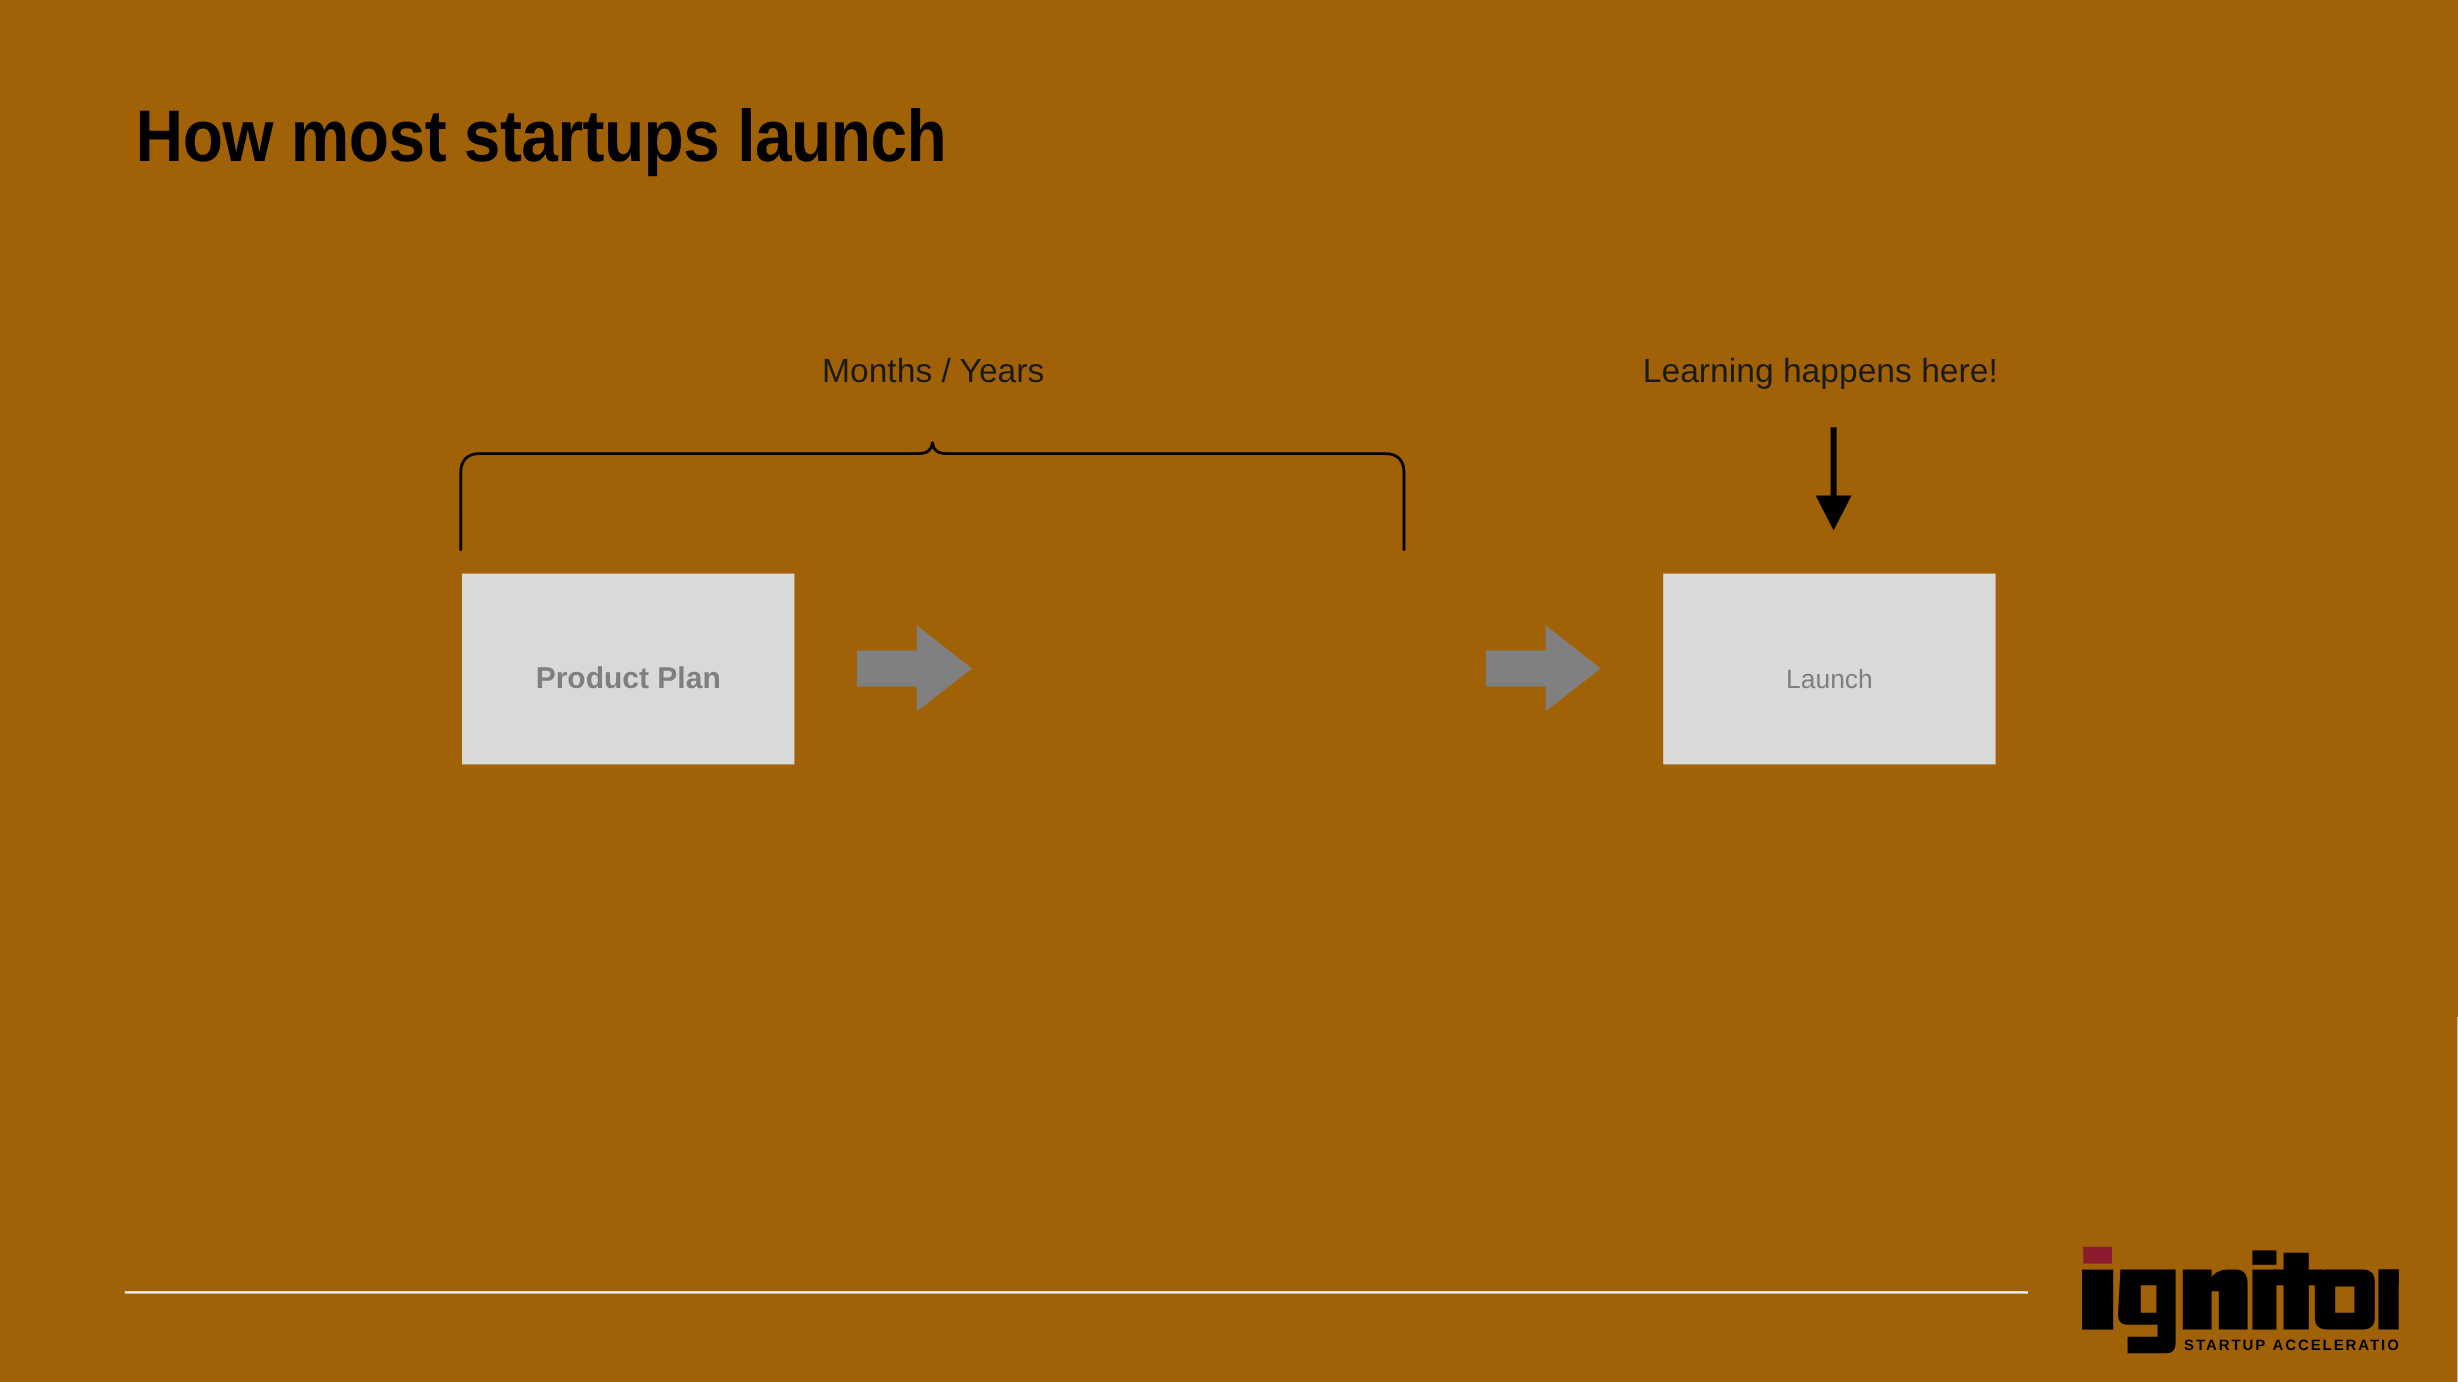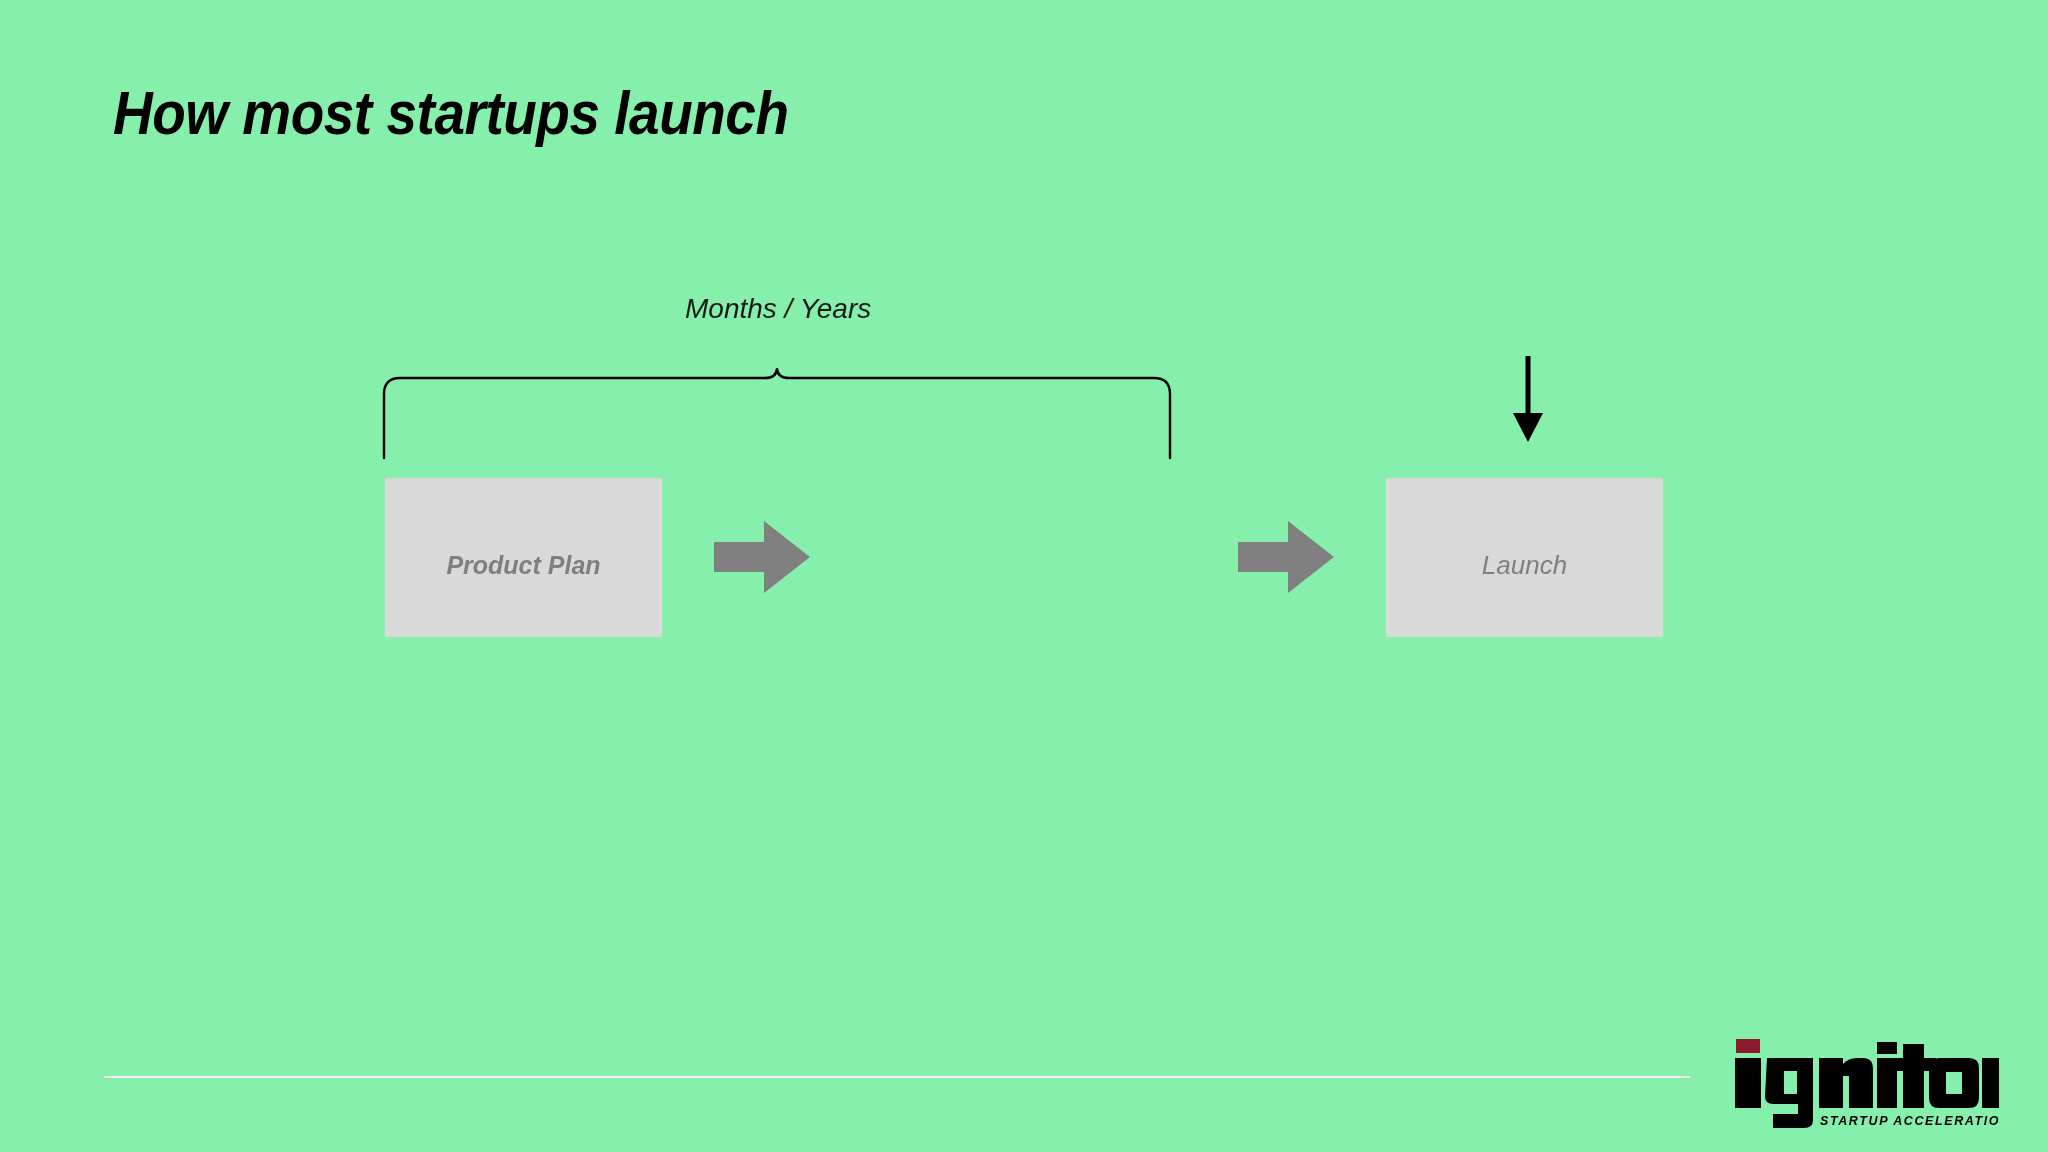--- a/index.html
+++ b/index.html
@@ -12,22 +12,21 @@
     height: 1152px;
     position: relative;
     overflow: hidden;
     font-family: "Liberation Sans", sans-serif;
     -webkit-font-smoothing: antialiased;
   }
 
   .slide {
     position: absolute;
     inset: 0;
-    background: #86efac;
-    font-style: italic;
+    background: #a16207;
   }
 
   
   .slide-title {
     position: absolute;
     left: 113px;
     top: 78px;
     font-family: "Liberation Sans Narrow", "Liberation Sans", sans-serif;
     font-size: 61px;
     font-weight: 700;
@@ -107,21 +106,21 @@
     line-height: 1.18;
     padding: 0 10px;
     white-space: pre-line;
   }
   .proc-box.box-1 { left: 385px; }
   .proc-box.box-2 { left: 886px; }
   .proc-box.box-3 { left: 1386px; }
 
   .proc-box.box-1 .box-label,
   .proc-box.box-2 .box-label { font-weight: 700; }
-  .proc-box.box-3 .box-label { font-weight: 400; font-size: 26px; }
+  .proc-box.box-3 .box-label { font-weight: 400; font-size: 22px; }
 
   
   .proc-box.box-1 .box-label,
   .proc-box.box-3 .box-label { transform: translateY(8px); }
   .proc-box.box-2 .box-label { transform: translateY(3px); }
 
   
   .block-arrow {
     position: absolute;
     top: 521px;
@@ -172,20 +171,21 @@
                L 9 26
                Q 9 10 25 10
                L 390 10
                Q 401 10 402 1
                Q 403 10 414 10
                L 779 10
                Q 795 10 795 26
                L 795 90" fill="none" stroke="#000000" stroke-width="2.4" stroke-linecap="round" stroke-linejoin="round"></path>
     </svg>
 
+    <div class="annot-label learning-label">Learning happens here!</div>
 
     <svg class="downarrow-svg" viewBox="0 0 56 96" xmlns="http://www.w3.org/2000/svg">
       <line x1="28" y1="6" x2="28" y2="70" stroke="#000000" stroke-width="5"></line>
       <polygon points="28,92 13,63 43,63" fill="#000000"></polygon>
     </svg>
 
     <div class="proc-box box-1">
       <span class="box-label">Product Plan</span>
     </div>
 

